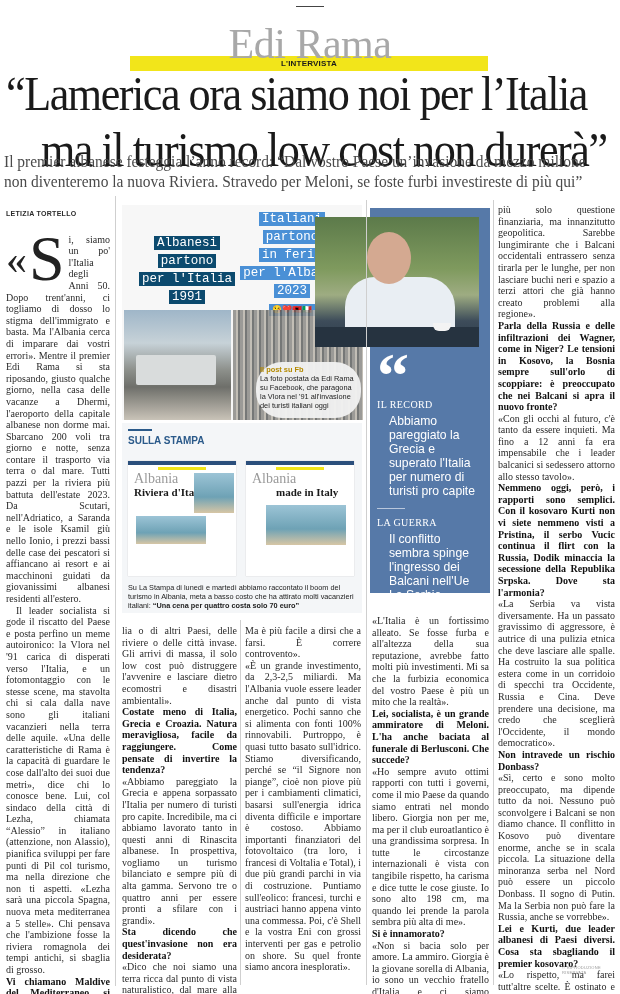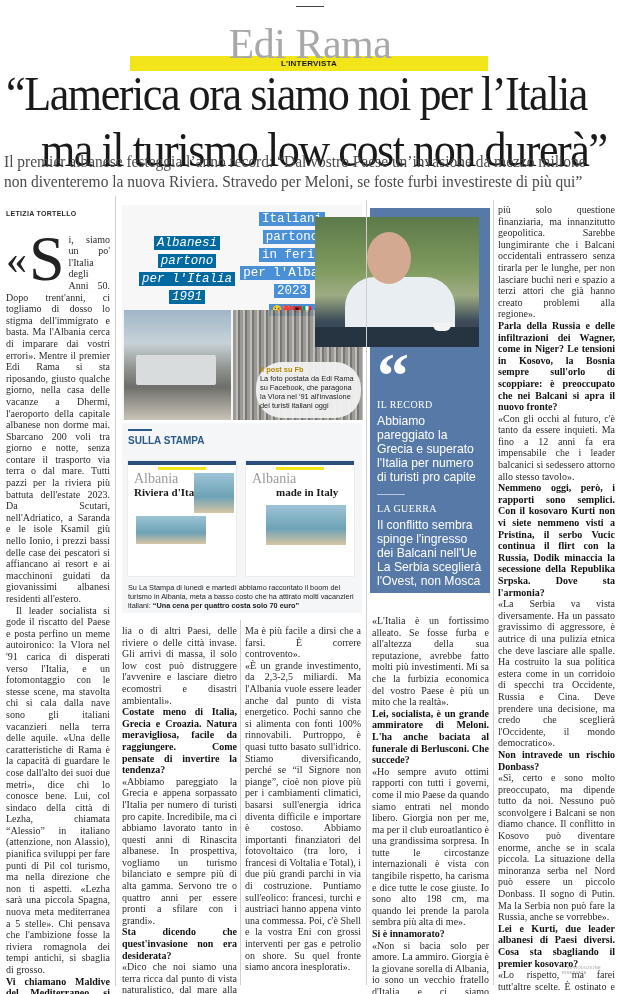--- a/index.html
+++ b/index.html
@@ -20,21 +20,21 @@
   .col .q { font-weight: bold; color: #111; }
   .byline { font-family: "Liberation Sans", sans-serif; font-size: 7px; font-weight: bold; letter-spacing: .3px; margin-bottom: 14px; margin-top: 12px; }
   .dropcap-wrap { position: relative; }
   .dropcap { float: left; font-size: 64px; line-height: 50px; margin: 0 4px 0 0; color: #222; }
   .dropcap span { font-size: 42px; vertical-align: 6px; margin-right: 2px; }
 
   .vrule { position: absolute; width: 1px; background: #cfcfcf; }
 
   .fb-area { position: absolute; left: 122px; top: 205px; width: 240px; height: 215px; background: #f7f7f7; }
   .tag-red, .tag-blue { font-family: "Liberation Mono", monospace; font-size: 12.5px; color: #fff; display: inline-block; padding: 0 3px; line-height: 14px; }
-  .tag-red { background: #0369a1; font-style: italic; }
+  .tag-red { background: #0c4a6e; }
   .tag-blue { background: #4a90d6; }
   .red-block { position: absolute; left: 122px; top: 232px; width: 130px; text-align: center; }
   .blue-block { position: absolute; left: 222px; top: 208px; width: 140px; text-align: center; }
   .emoji-row { font-size: 8px; background: #4a90d6; padding: 0 3px; display: inline-block; line-height: 12px; }
   .ship-photo { position: absolute; left: 124px; top: 310px; width: 107px; height: 110px;
     background: linear-gradient(180deg, #9fb6c8 0%, #c7d2d8 30%, #8c8f8a 55%, #6e6f6a 70%, #c9c3b8 100%); }
   .ship-hull { position: absolute; left: 12px; top: 45px; width: 80px; height: 30px; background: #d9dcdc; border-radius: 2px; }
   .crowd-photo { position: absolute; left: 233px; top: 310px; width: 130px; height: 110px;
     background: repeating-linear-gradient(90deg, #8b8a86 0 3px, #b9b4aa 3px 5px, #5f6160 5px 7px); opacity: .85; }
   .fb-caption { position: absolute; left: 256px; top: 362px; width: 105px; height: 56px; background: rgba(240,240,240,.96); padding: 3px 4px;
@@ -45,21 +45,21 @@
   .rama-photo { position: absolute; left: 315px; top: 217px; width: 164px; height: 130px;
     background: linear-gradient(180deg, #5c7a4a 0%, #7f9a5e 40%, #9eac82 60%, #3d4c5a 80%, #2d3a48 100%); overflow: hidden; }
   .rama-head { position: absolute; left: 52px; top: 15px; width: 44px; height: 52px; border-radius: 50%; background: #d4a991; }
   .rama-shirt { position: absolute; left: 30px; top: 60px; width: 110px; height: 55px; border-radius: 30px 30px 0 0; background: #e9eef3; }
   .rama-table { position: absolute; left: 0; top: 110px; width: 164px; height: 20px; background: #263340; }
   .cup { position: absolute; left: 118px; top: 106px; width: 18px; height: 8px; background: #f3f3f3; border-radius: 0 0 6px 6px; }
 
   .quote-box { position: absolute; left: 370px; top: 347px; width: 120px; height: 246px; background: #5679a8; color: #fff; padding: 8px 7px; }
   .quote-marks { font-size: 64px; line-height: 42px; font-family: "Liberation Serif", serif; font-weight: bold; height: 38px; }
   .qb-label { font-size: 10px; letter-spacing: .4px; margin-top: 6px; }
-  .qb-text { font-family: "Liberation Sans", sans-serif; font-size: 12.2px; line-height: 14px; margin-top: 4px; }
+  .qb-text { font-family: "Liberation Sans", sans-serif; font-size: 12.2px; line-height: 14px; margin-top: 4px; margin-left: 12px; }
   .qb-sep { width: 28px; height: 1px; background: #b9c7dc; margin: 10px 0 8px; }
 
   .stampa { position: absolute; left: 122px; top: 423px; width: 240px; height: 190px; background: #f4f6f8; }
   .stampa-rule { position: absolute; left: 6px; top: 6px; width: 24px; height: 2px; background: #2b5a8a; }
   .stampa-title { position: absolute; left: 6px; top: 12px; font-family: "Liberation Sans", sans-serif; font-weight: bold; font-size: 10px; color: #2b5a8a; }
   .page-thumb { position: absolute; top: 38px; width: 108px; height: 115px; background: #fff; box-shadow: 0 0 1px #bbb; overflow: hidden; }
   .page-thumb .bar { height: 4px; background: #2b4f7c; }
   .page-thumb .ybar { height: 3px; background: #f2e51a; margin: 2px 30px; }
   .page-thumb .t1 { font-size: 14px; color: #9a9a9a; text-align: left; padding-left: 6px; line-height: 14px; }
   .page-thumb .t2 { font-size: 11px; font-weight: bold; padding-left: 6px; line-height: 12px; }

